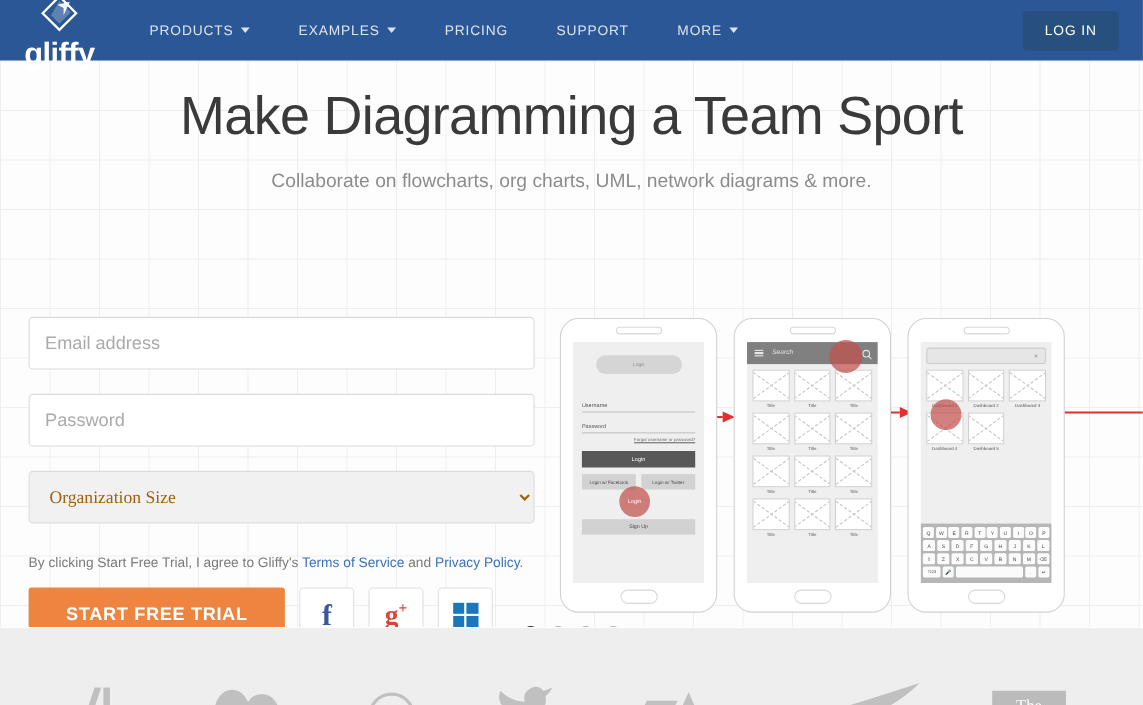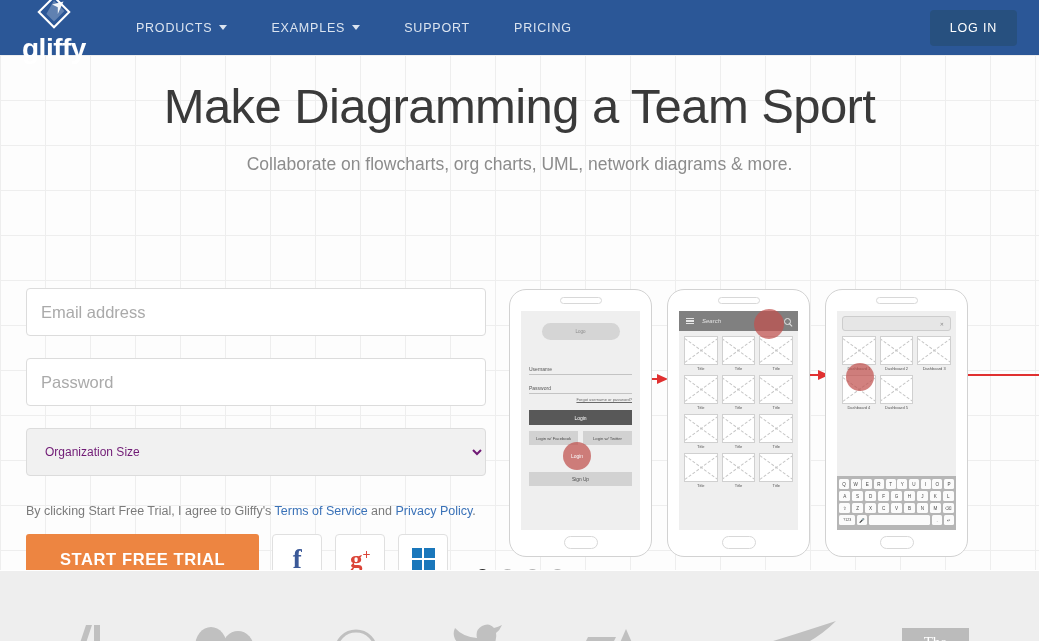--- a/index.html
+++ b/index.html
@@ -62,22 +62,22 @@
   .form-col { position: absolute; left: 26px; top: 233px; width: 460px; }
   .field {
     display: block; width: 100%; height: 48px;
     border: 1px solid #dcdcdc; border-radius: 4px;
     padding: 0 14px; font-size: 16.5px; color: #555;
     font-family: inherit; background: #fff; margin-bottom: 22px;
     outline: none;
   }
   .field::placeholder { color: #aaa; }
   select.field {
-    background: #f1f1f1; color: #701a75; font-size: 12px;
-    margin-bottom: 10px; -webkit-appearance: menulist; appearance: menulist;
+    background: #f1f1f1; color: #a16207; font-size: 16px;
+    margin-bottom: 10px; -webkit-appearance: menulist; appearance: menulist; font-family: Liberation Serif, serif;
   }
   .terms { font-size: 12.5px; color: #7b7b7b; margin-bottom: 16px; margin-top: 28px; }
   .terms a { color: #3a72b8; text-decoration: none; }
   .cta-row { display: flex; align-items: center; gap: 13px; }
   .cta-btn {
     background: #ed8541; color: #fff; border: none;
     font-family: inherit; font-size: 16.5px; font-weight: bold;
     letter-spacing: 0.6px; padding: 0 34px; height: 50px;
     border-radius: 3px; cursor: pointer;
   }
@@ -232,24 +232,28 @@
   <div class="nav-items">
     <div class="nav-item">
       <span>PRODUCTS</span>
       <span class="caret"></span>
     </div>
     <div class="nav-item">
       <span>EXAMPLES</span>
       <span class="caret"></span>
     </div>
     <div class="nav-item">
+      <span>PRICING</span>
+    </div>
+    <div class="nav-item">
       <span>SUPPORT</span>
     </div>
     <div class="nav-item">
-      <span>PRICING</span>
+      <span>MORE</span>
+      <span class="caret"></span>
     </div>
   </div>
   <button class="login-btn">LOG IN</button>
 </div>
 
 <div class="hero">
   <h1 class="hero-title">Make Diagramming a Team Sport</h1>
   <p class="hero-sub">Collaborate on flowcharts, org charts, UML, network diagrams &amp; more.</p>
 
   <div class="form-col">

